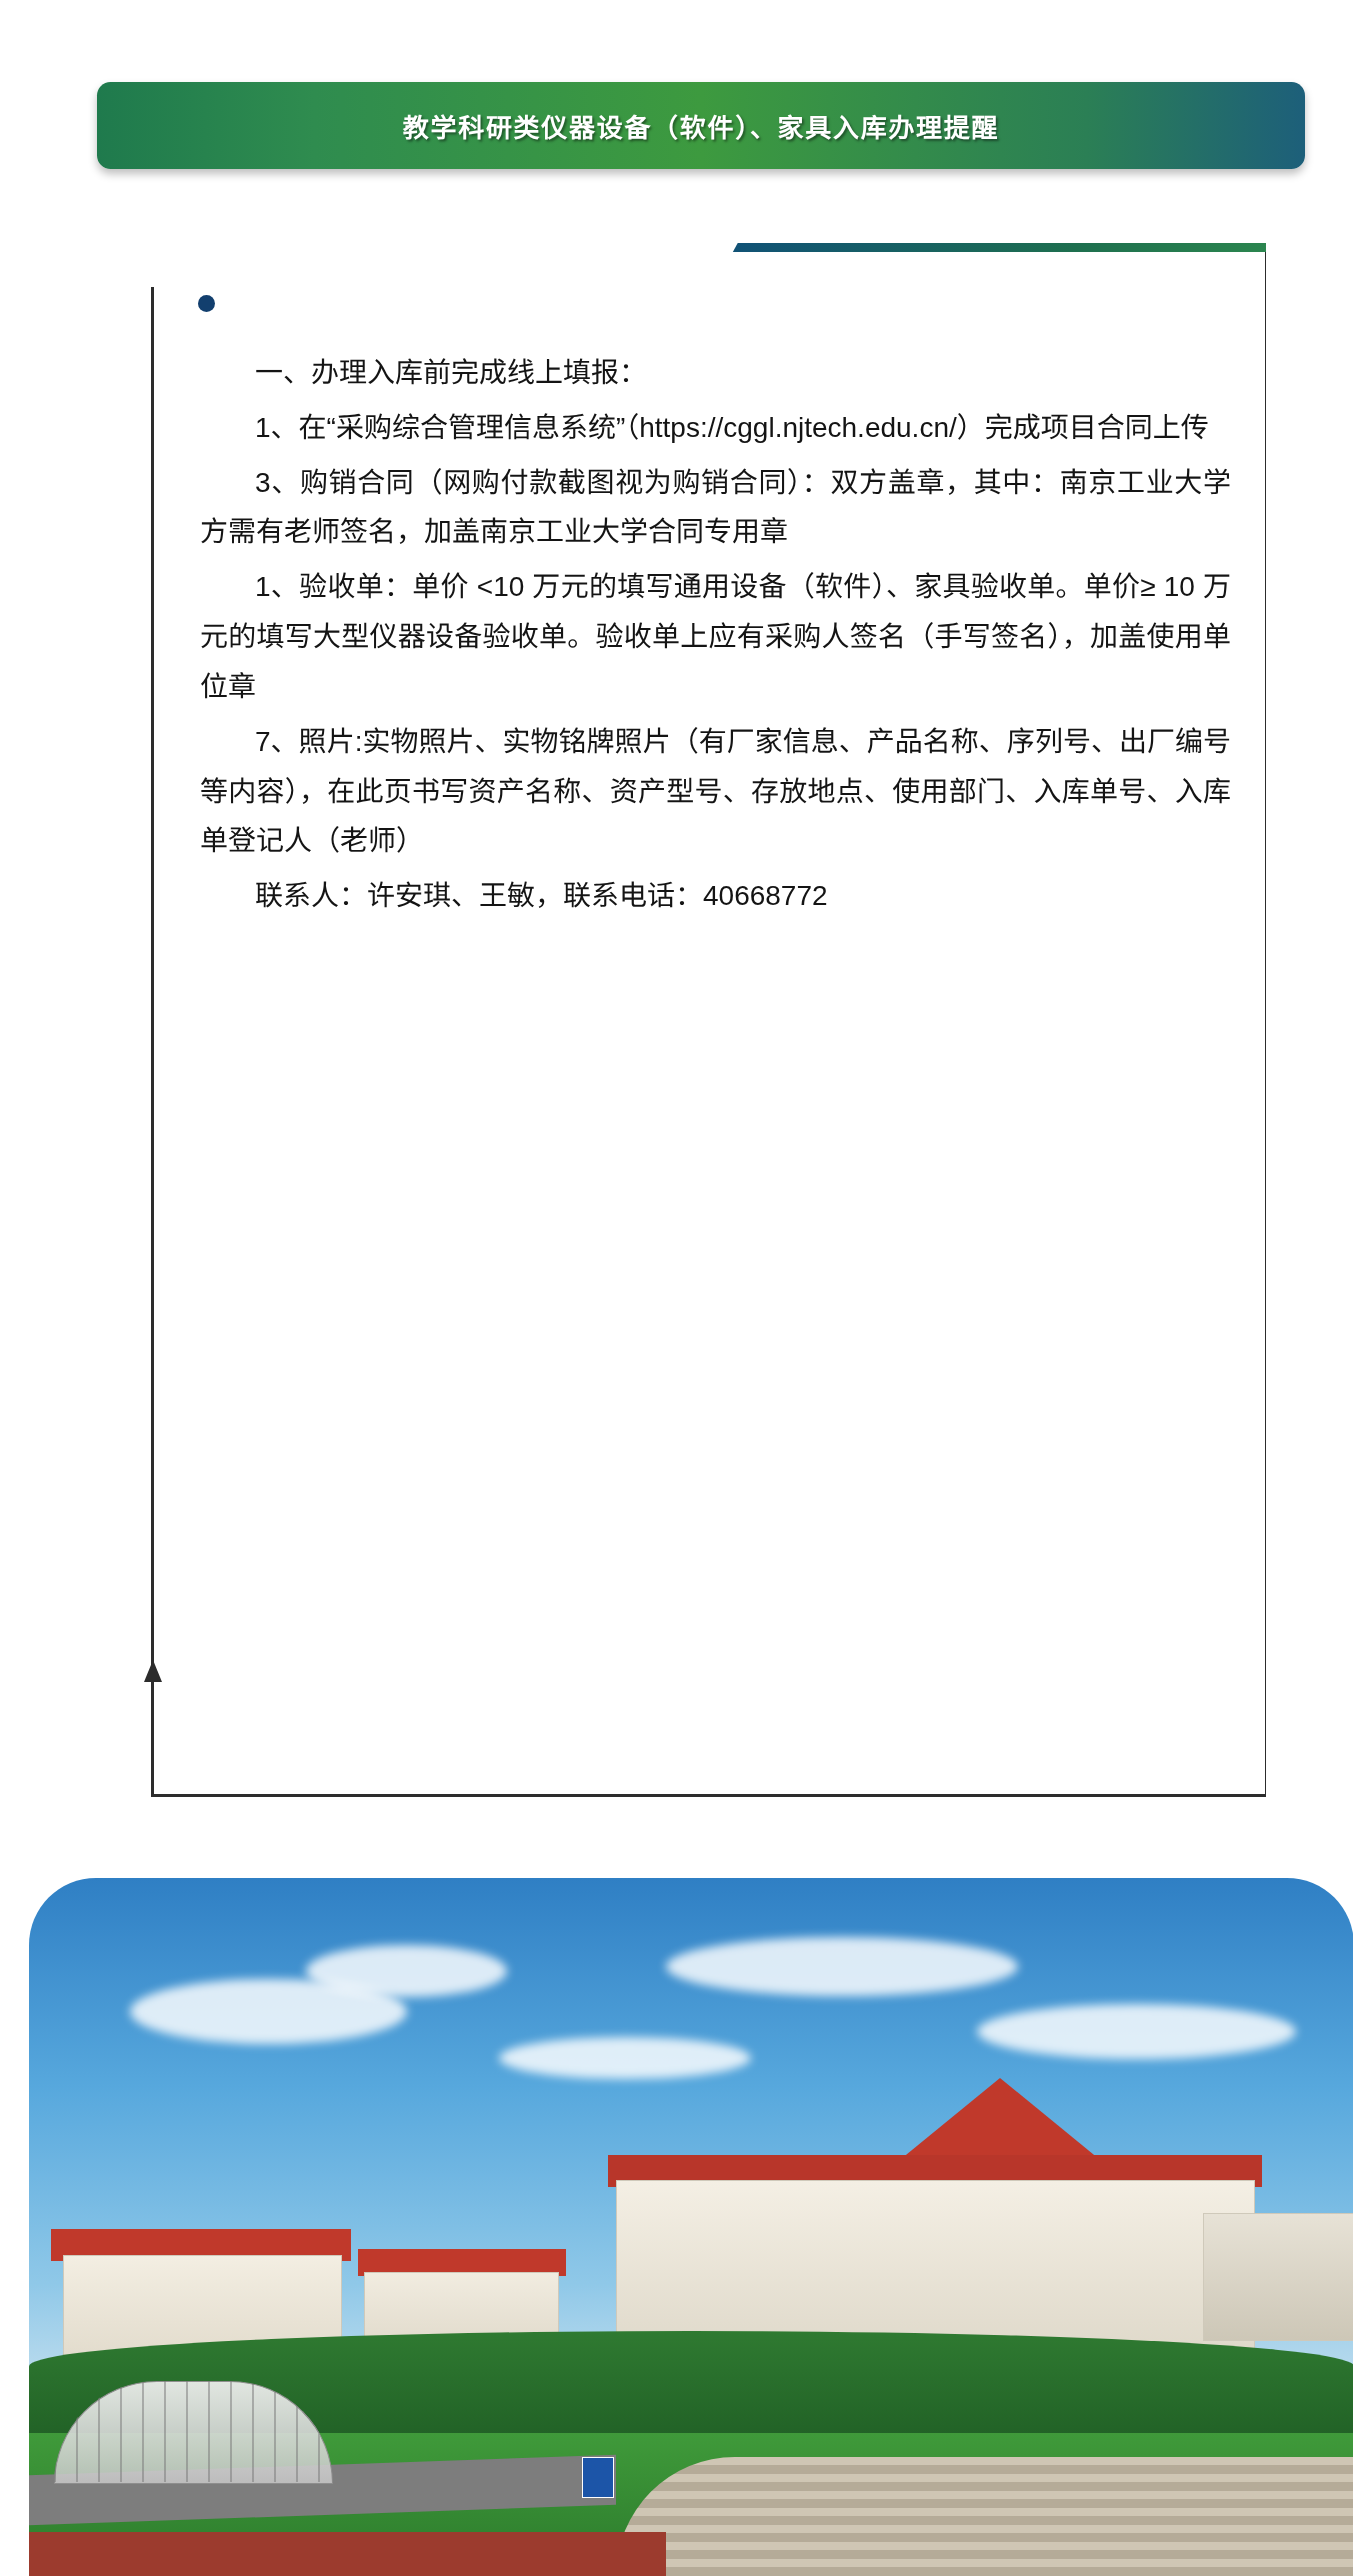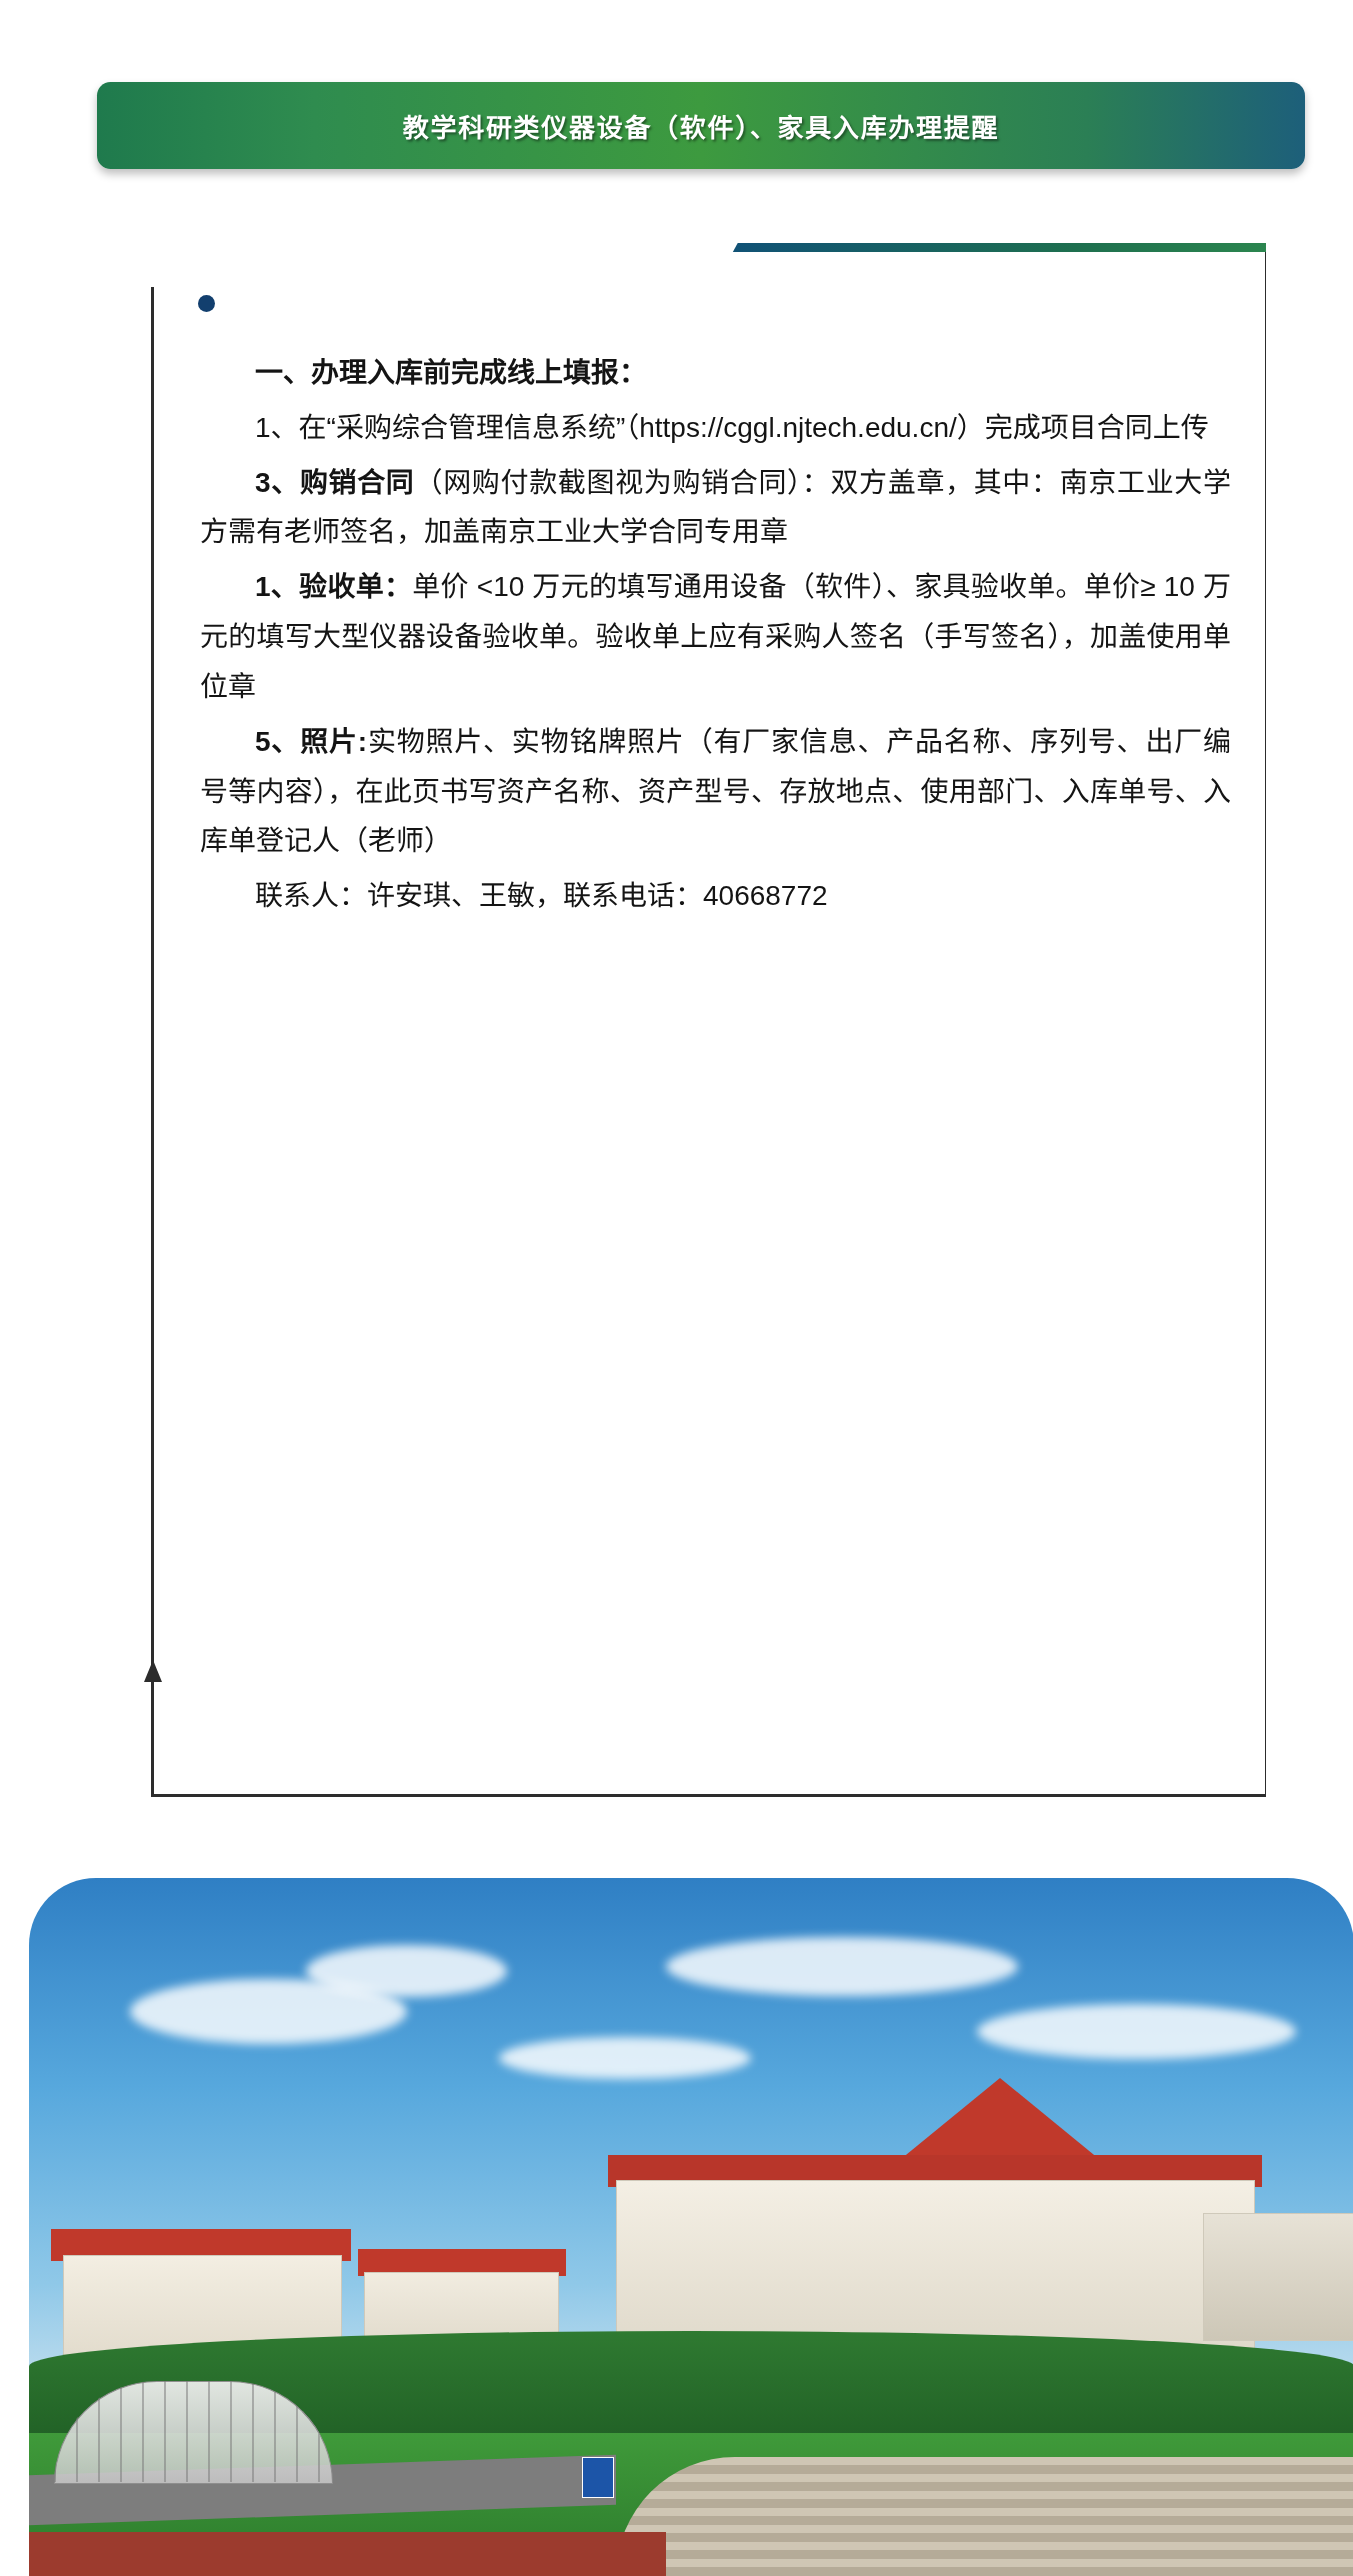--- a/index.html
+++ b/index.html
@@ -130,21 +130,21 @@
     line-height: 1.78;
   }
   .content p {
     margin: 0 0 5px 0;
     text-align: justify;
   }
   .indent {
     text-indent: 55px;
   }
   .bold {
-    font-weight: bold;
+    font-weight: normal;
   }
 
   
   .photo {
     position: absolute;
     left: 28.5px;
     top: 1878px;
     width: 1325px;
     height: 698px;
     border-radius: 67px 67px 0 0;
@@ -282,21 +282,21 @@
 <div class="content">
   <p class="indent bold">一、办理入库前完成线上填报：</p>
   <p class="indent">1、在“采购综合管理信息系统”（https://cggl.njtech.edu.cn/）完成项目合同上传</p>
   <p class="indent">
     <span class="bold">3、购销合同</span><span>（网购付款截图视为购销合同）：双方盖章，其中：南京工业大学方需有老师签名，加盖南京工业大学合同专用章</span>
   </p>
   <p class="indent">
     <span class="bold">1、验收单：</span><span>单价 &lt;10 万元的填写通用设备（软件）、家具验收单。单价≥ 10 万元的填写大型仪器设备验收单。验收单上应有采购人签名（手写签名），加盖使用单位章</span>
   </p>
   <p class="indent">
-    <span class="bold">5、照片:</span><span>实物照片、实物铭牌照片（有厂家信息、产品名称、序列号、出厂编号等内容），在此页书写资产名称、资产型号、存放地点、使用部门、入库单号、入库单登记人（老师）</span>
+    <span class="bold">7、照片:</span><span>实物照片、实物铭牌照片（有厂家信息、产品名称、序列号、出厂编号等内容），在此页书写资产名称、资产型号、存放地点、使用部门、入库单号、入库单登记人（老师）</span>
   </p>
   <p class="indent">联系人：许安琪、王敏，联系电话：40668772</p>
 </div>
 
 <div class="photo">
   <div class="sky"></div>
   <div class="cloud c1"></div>
   <div class="cloud c2"></div>
   <div class="cloud c3"></div>
   <div class="cloud c4"></div>

